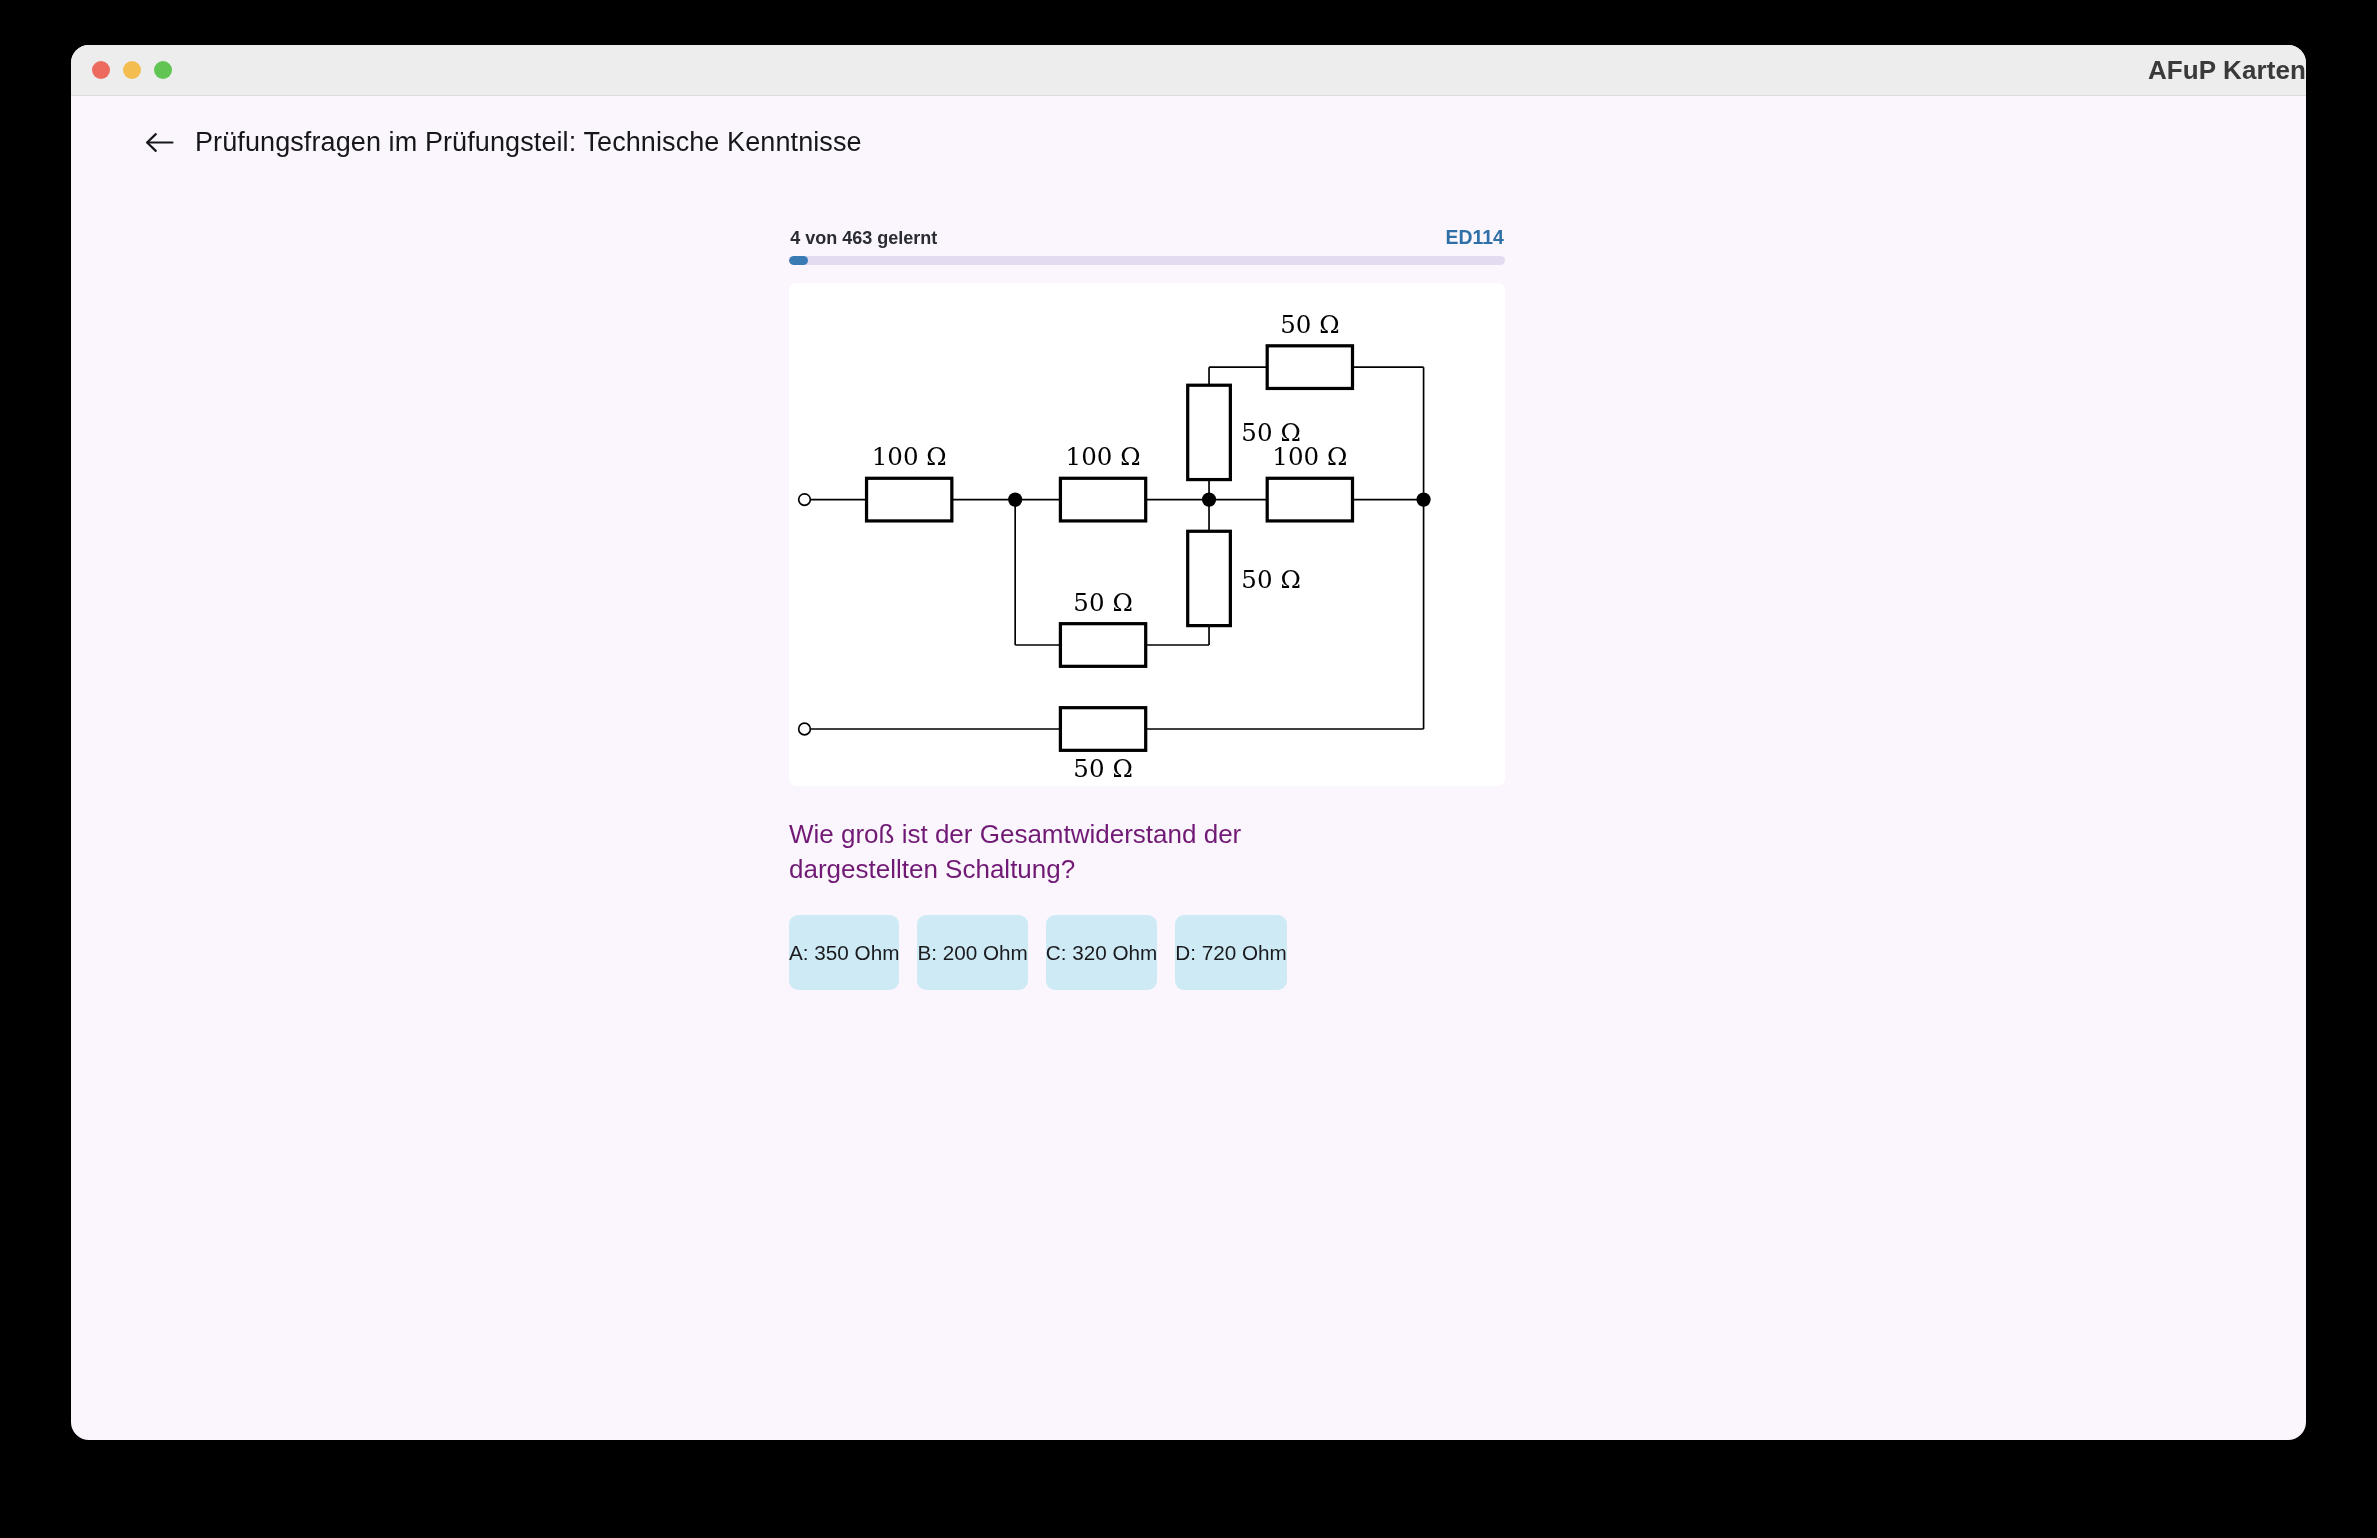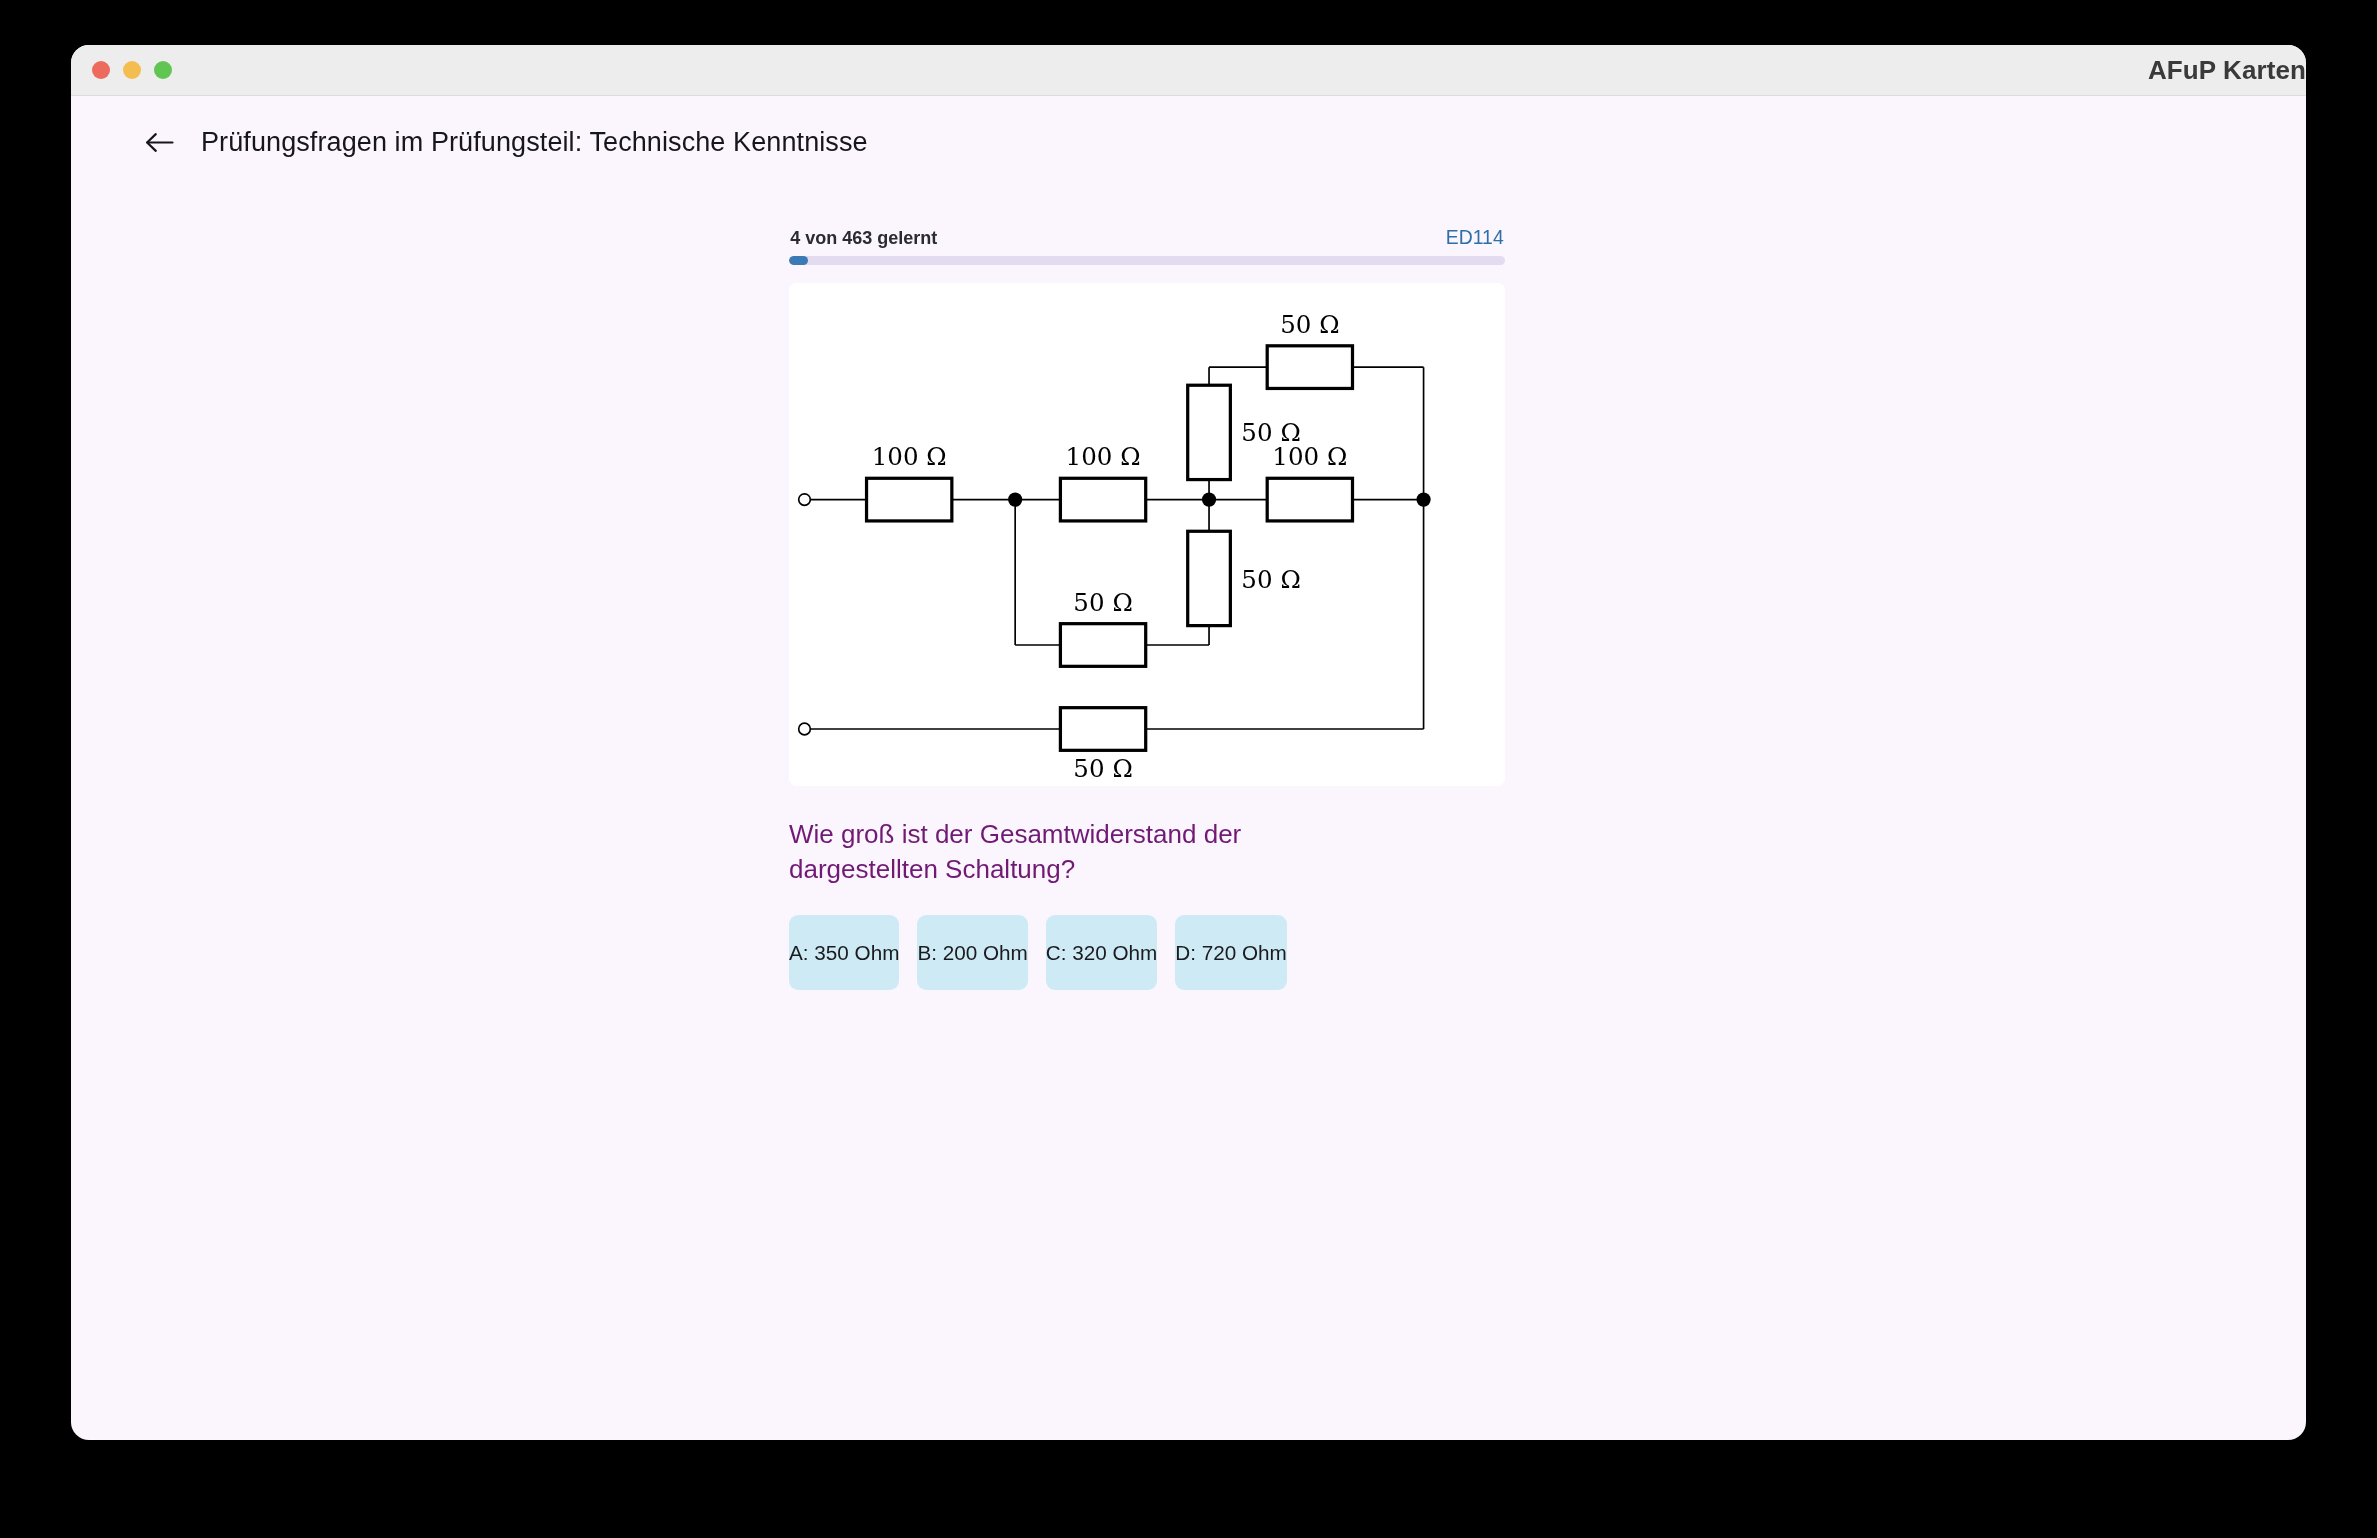--- a/index.html
+++ b/index.html
@@ -60,21 +60,21 @@
     font-size: 26px;
     font-weight: 700;
     color: #3A3A3A;
     letter-spacing: 0.1px;
   }
 
   
   #page-header {
     display: flex;
     align-items: center;
-    gap: 24px;
+    gap: 18px;
     padding: 28px 0 0 70px;
   }
   #back-button {
     width: 36px;
     height: 36px;
     display: flex;
     align-items: center;
     justify-content: center;
     cursor: pointer;
   }
@@ -101,21 +101,21 @@
     justify-content: space-between;
     padding: 0 1.3px 6.5px 1.3px;
   }
   #progress-label {
     font-size: 18px;
     font-weight: 700;
     color: #2B2B33;
   }
   #card-code {
     font-size: 19.4px;
-    font-weight: 400;
+    font-weight: 700;
     color: #2E6FA8;
     cursor: pointer;
   }
   #progress-track {
     position: relative;
     height: 9px;
     border-radius: 4.5px;
     background: #E3DCF1;
     overflow: hidden;
     cursor: pointer;

